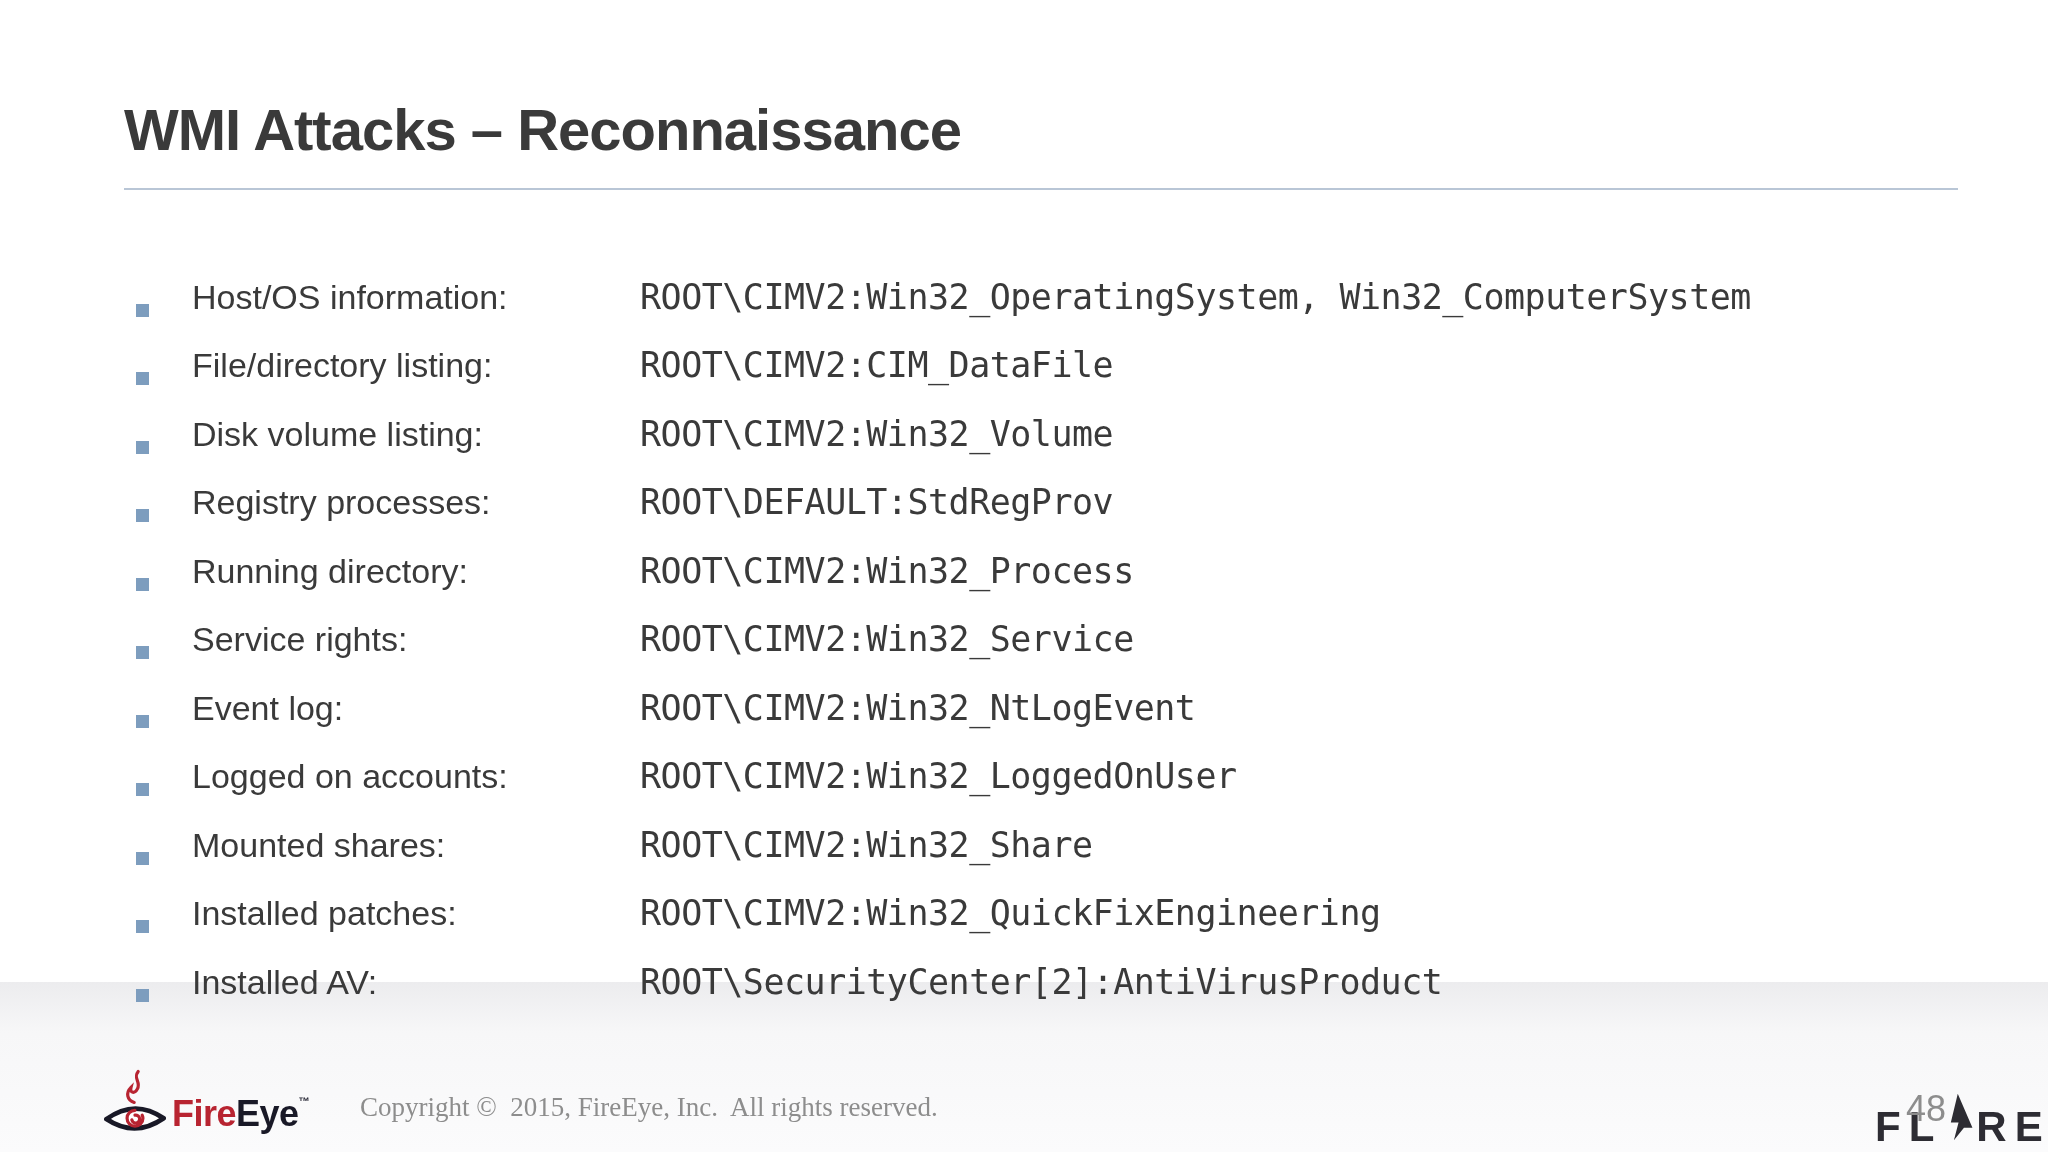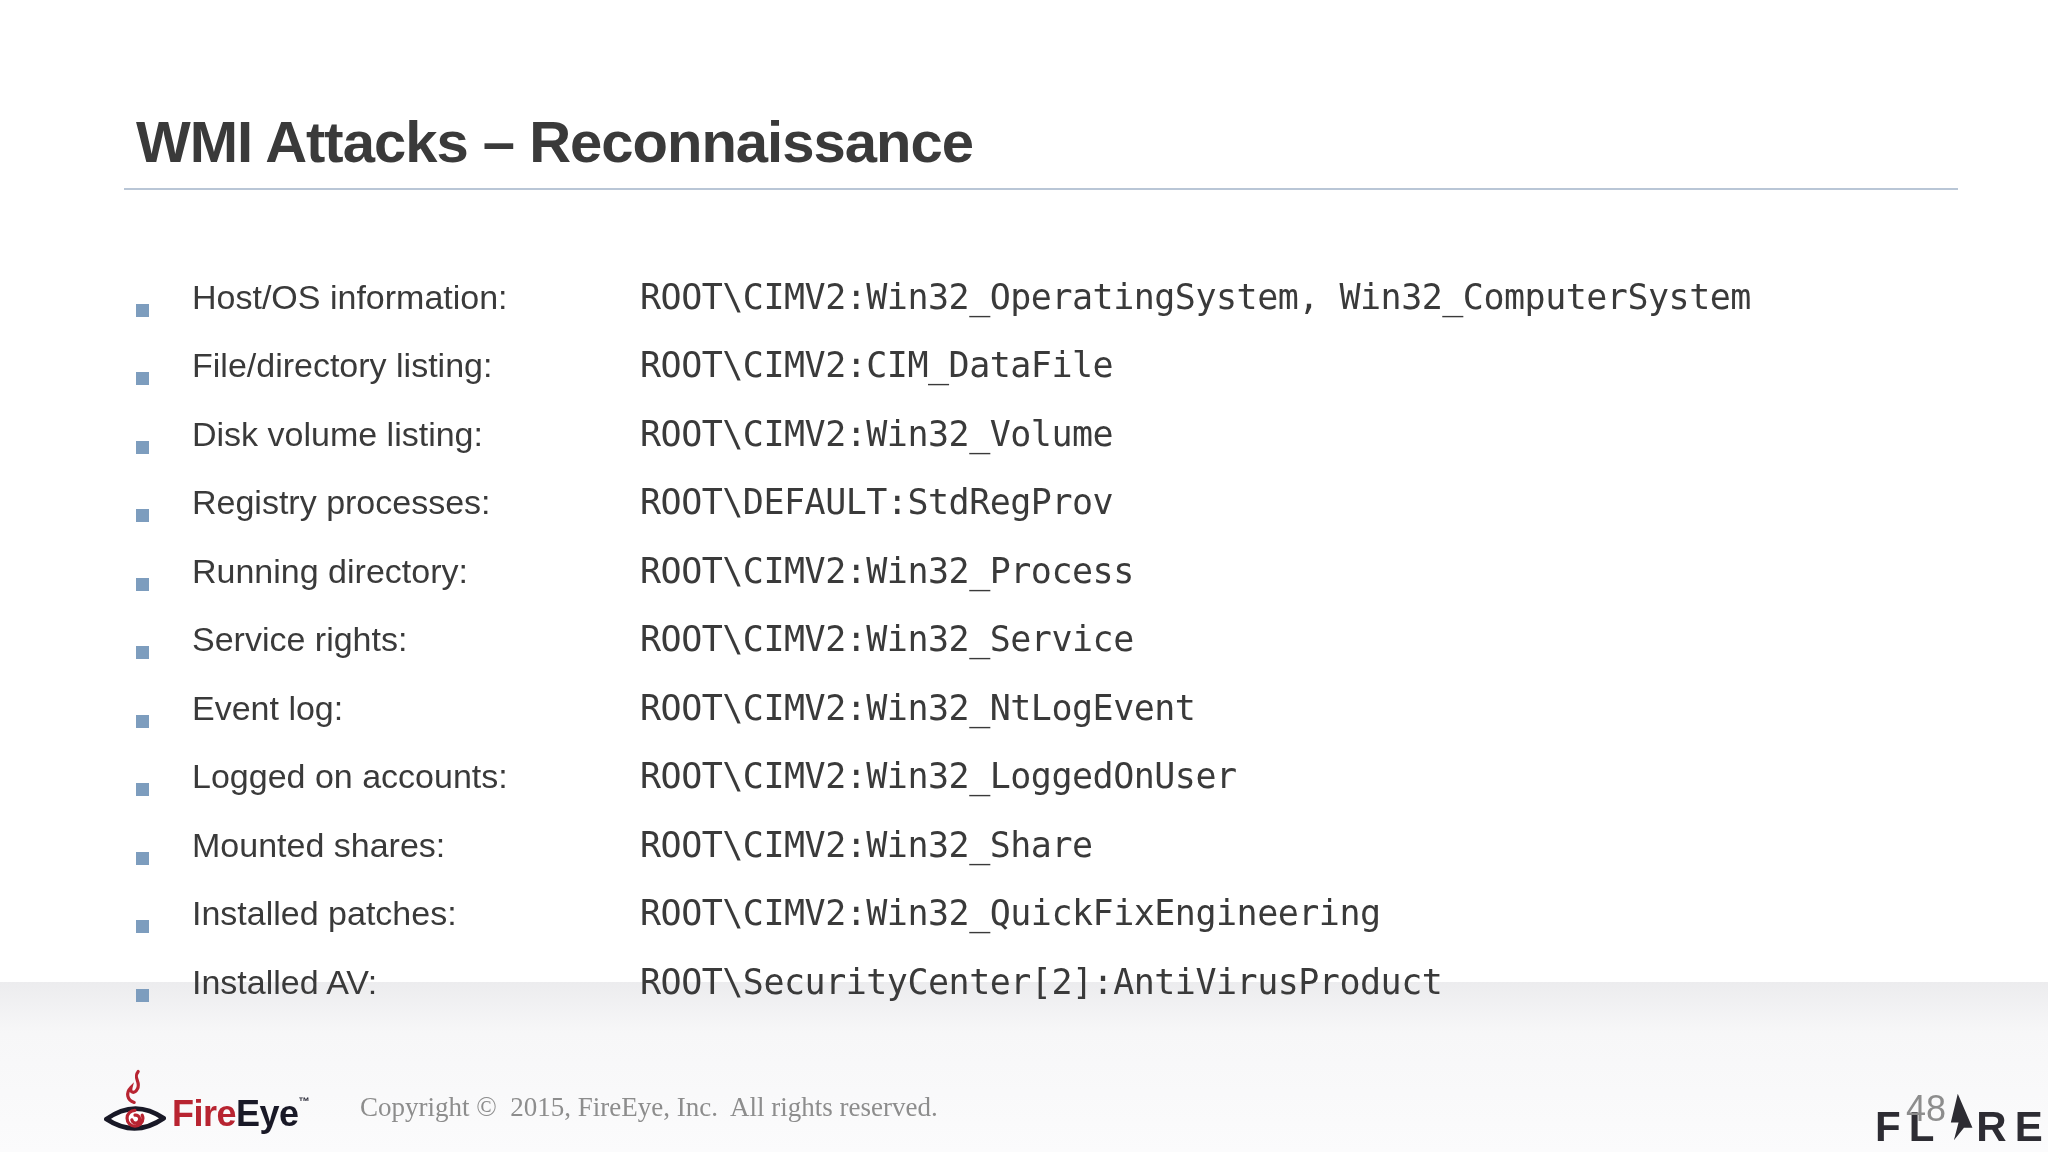--- a/index.html
+++ b/index.html
@@ -13,21 +13,21 @@
   }
   
   .footer-band{
     position:absolute;left:0;top:982px;width:2048px;height:170px;
     background:linear-gradient(180deg,#ececee 0%,#f7f7f8 30%,#fbfbfc 100%);
   }
   .title{
     position:absolute;left:124px;top:96px;
     font-size:58px;font-weight:700;letter-spacing:-1px;
     color:var(--dark,#3a3a3a);
-    margin:12px;white-space:nowrap;
+    margin:0;white-space:nowrap;
   }
   .rule{
     position:absolute;left:124px;top:188px;width:1834px;height:2px;
     background:var(--rule,#b9c6d6);
   }
   .bullet-list{
     position:absolute;left:136px;top:248px;width:1830px;
     display:flex;flex-direction:column;
   }
   .row{display:flex;align-items:flex-end;height:68.5px;}

